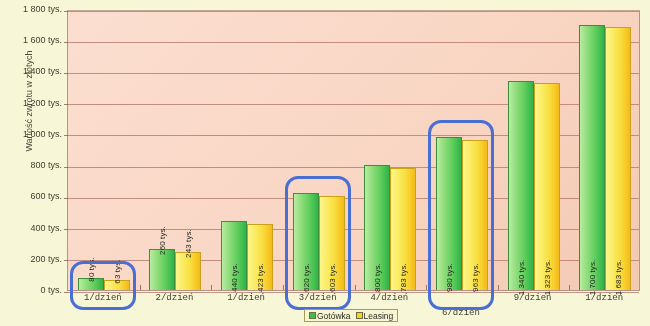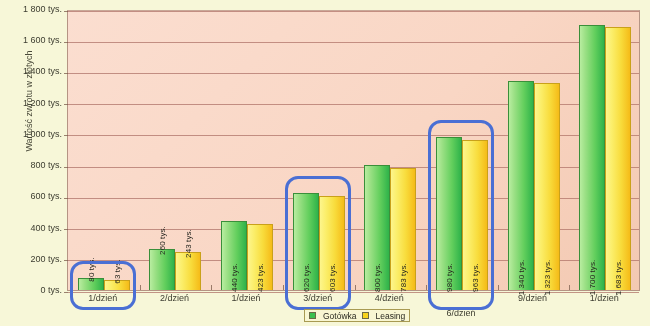--- a/index.html
+++ b/index.html
@@ -112,20 +112,21 @@
   }
 
   
   .cat-label {
     position: absolute;
     top: 293px;
     font-size: 9px;
     color: #3d3d30;
     text-align: center;
     white-space: nowrap;
+    font-family: Liberation Mono, monospace;
   }
 
   
   .highlight-box {
     position: absolute;
     border: 3px solid #4a6fd4;
     border-radius: 13px;
     box-sizing: border-box;
     pointer-events: none;
     background: transparent;
@@ -141,21 +142,21 @@
     align-items: center;
     gap: 5px;
     padding: 1px 4px;
     background: #f8f6d2;
     border: 1px solid #a89a52;
     box-sizing: border-box;
   }
   .legend-item {
     display: flex;
     align-items: center;
-    gap: 7px;
+    gap: 1px;
     font-size: 8.5px;
     color: #2a2a20;
     white-space: nowrap;
   }
   .legend-swatch {
     width: 7px;
     height: 7px;
     border: 1px solid #6a6a45;
     box-sizing: border-box;
   }

